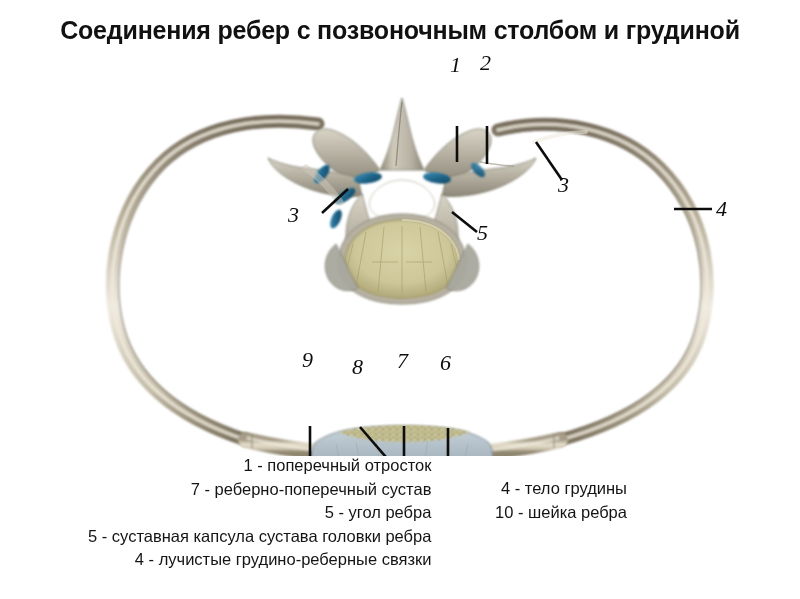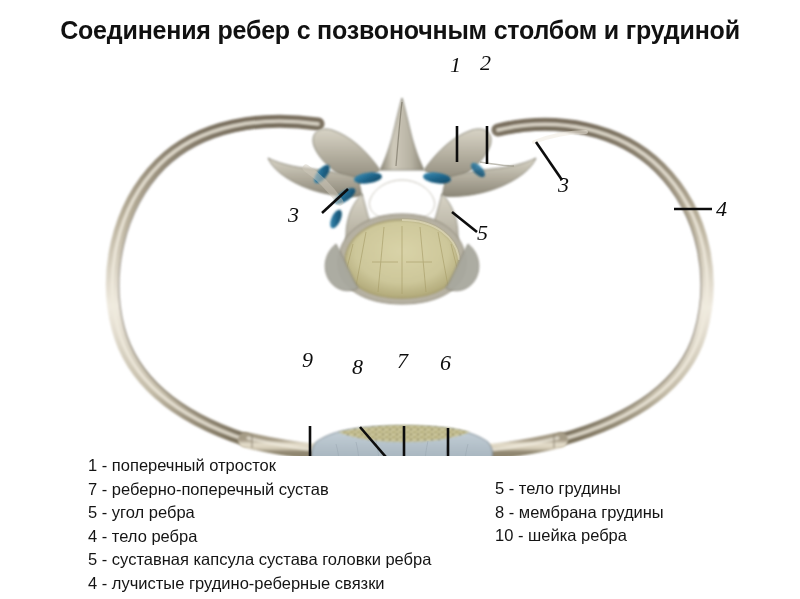--- a/index.html
+++ b/index.html
@@ -71,21 +71,21 @@
   .legend-col {
     position: absolute;
     font-family: "Liberation Sans", sans-serif;
     font-size: 16.5px;
     font-weight: 400;
     color: #141414;
     line-height: 23.5px;
   }
   .legend-col.left  { left: 88px;  top: 4px; }
   .legend-col.right { left: 495px; top: 27px; }
-  .legend-item { white-space: nowrap; }
+  .legend-item { white-space: nowrap; text-align: right; }
 </style>
 </head>
 <body>
 
 <div id="page">
 
   <div class="title">Соединения ребер с позвоночным столбом и грудиной</div>
 
   <div class="figure-wrap">
 
@@ -337,26 +337,24 @@
     <div class="callout" style="left:302px; top:303px;">9</div>
     <div class="callout" style="left:288px; top:158px;">3</div>
   </div>
 
   <div class="legend">
 
     <div class="legend-col left">
       <div class="legend-item">1 - поперечный отросток</div>
       <div class="legend-item">7 - реберно-поперечный сустав</div>
       <div class="legend-item">5 - угол ребра</div>
-      <div class="legend-item">4 - тело ребра</div>
       <div class="legend-item">5 - суставная капсула сустава головки ребра</div>
       <div class="legend-item">4 - лучистые грудино-реберные связки</div>
     </div>
 
     <div class="legend-col right">
-      <div class="legend-item">5 - тело грудины</div>
-      <div class="legend-item">8 - мембрана грудины</div>
+      <div class="legend-item">4 - тело грудины</div>
       <div class="legend-item">10 - шейка ребра</div>
     </div>
 
   </div>
 
 </div>
 
 </body></html>

